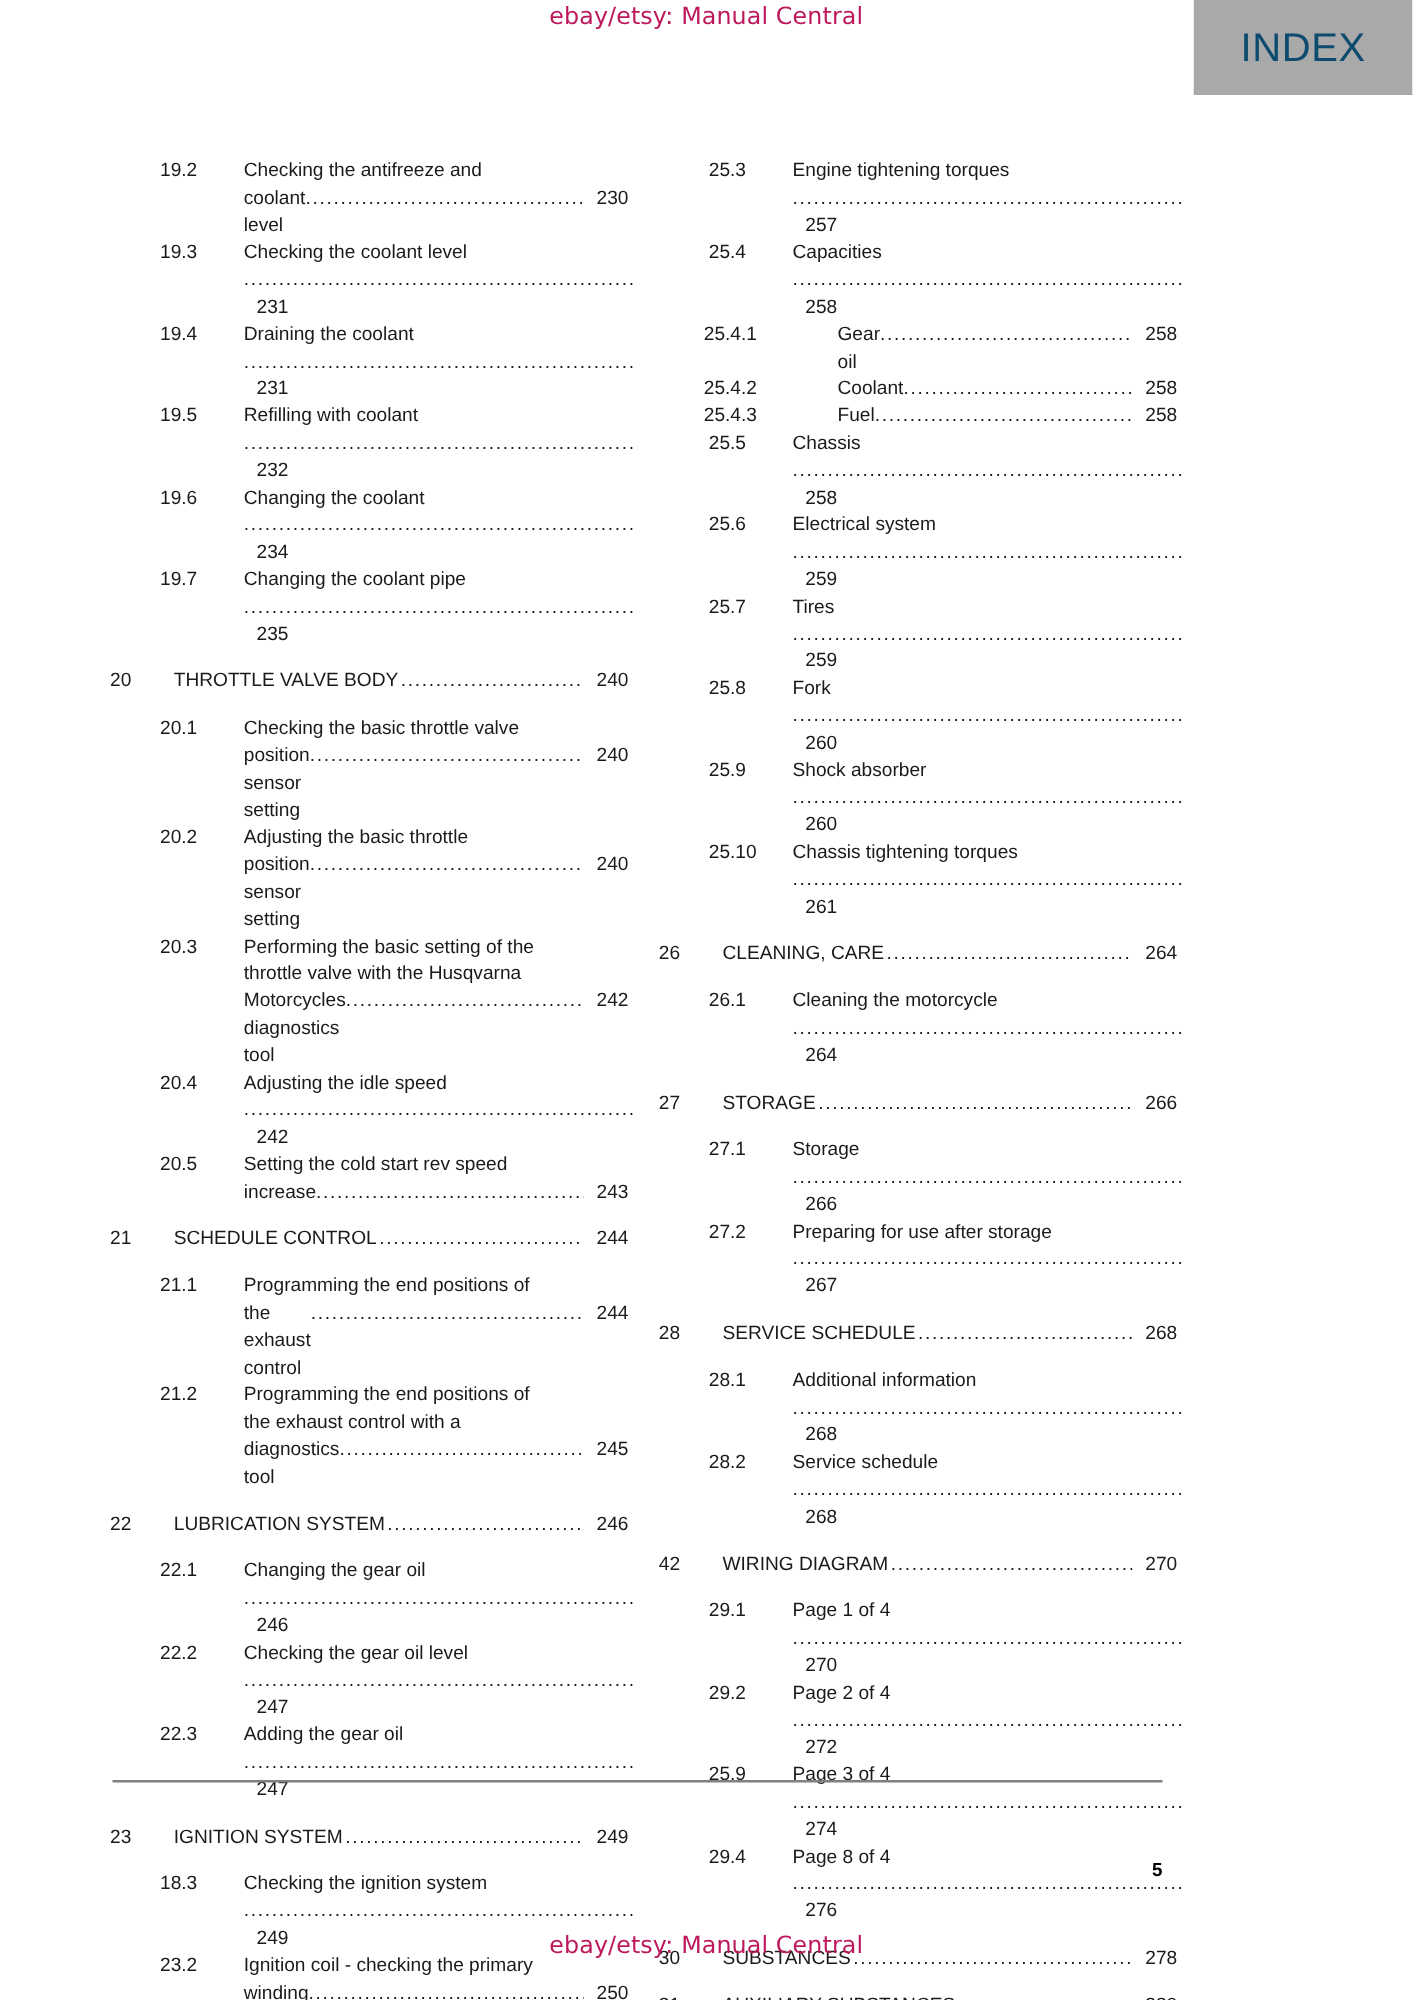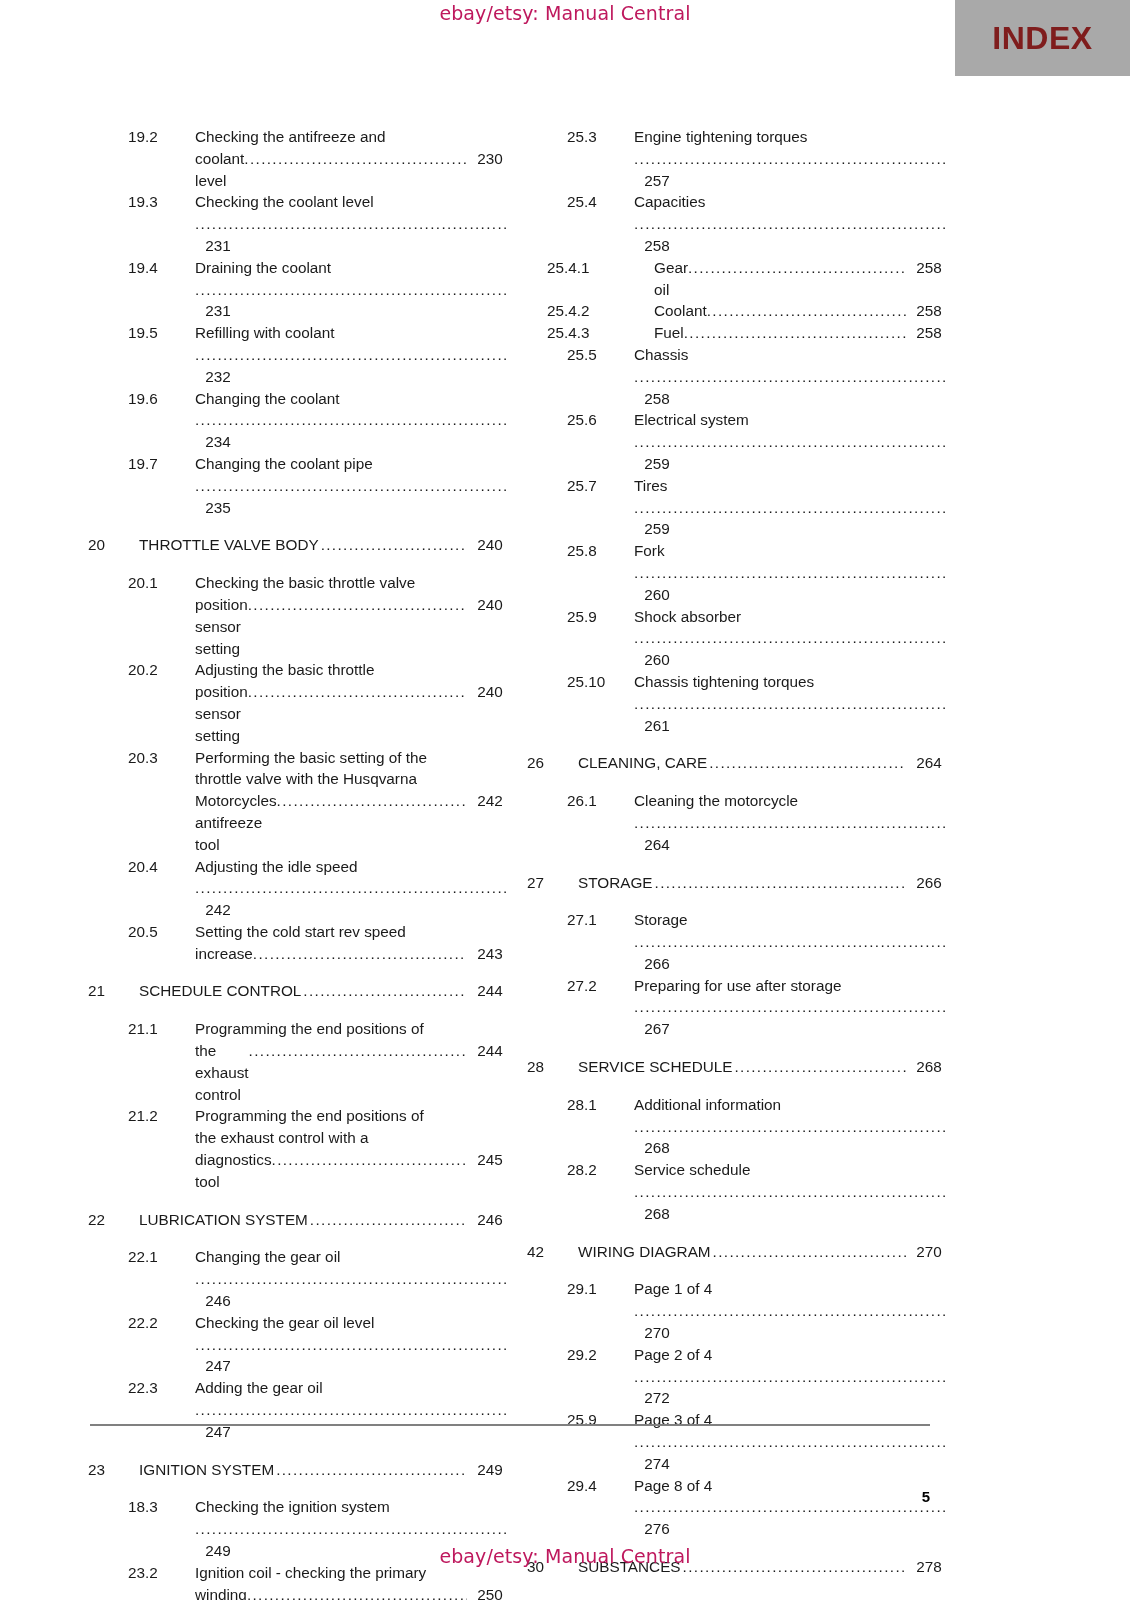--- a/index.html
+++ b/index.html
@@ -37,23 +37,23 @@
     top: 0px;
     width: 175px;
     height: 76px;
     background: #a9a9a9;
     display: flex;
     align-items: center;
     justify-content: center;
   }
   .index-tab-label {
     font-size: 32px;
-    font-weight: bold;
+    font-weight: normal;
     letter-spacing: 0.5px;
-    color: #7f1d1d;
+    color: #0c4a6e;
   }
 
   
   .toc {
     position: absolute;
     top: 126px;
     left: 0;
     width: 1130px;
     height: 1260px;
   }
@@ -111,21 +111,21 @@
   .lvl1 .num   { width: 39px; }
   .lvl1 .title { white-space: nowrap; }
   .lvl1 .dots  { margin-left: 2px; }
 
   
   .lvl2 .num   { width: 55px; margin-left: 40px; }
   .lvl2 .title { }
   .lvl2 .body  { flex-wrap: wrap; }
 
   
-  .lvl3 .num   { width: 75px; margin-left: 20px; }
+  .lvl3 .num   { width: 75px; margin-left: 36px; }
   .lvl3 .title { margin-left: 20px; }
 
   
   .entry.wrap .body {
     display: block;
   }
   .entry.wrap .linewrap {
     display: block;
   }
   .entry.wrap .lastline {
@@ -245,21 +245,21 @@
             <span class="page">240</span>
           </span>
         </span>
       </div>
       <div class="entry lvl2 wrap">
         <span class="num">20.3</span>
         <span class="body">
           <span class="linewrap">Performing the basic setting of the</span>
           <span class="linewrap">throttle valve with the Husqvarna</span>
           <span class="lastline">
-            <span class="title">Motorcycles antifreeze tool</span>
+            <span class="title">Motorcycles diagnostics tool</span>
             <span class="dots">........................................................................................................................................................................................................</span>
             <span class="page">242</span>
           </span>
         </span>
       </div>
       <div class="entry lvl2">
         <span class="num">20.4</span>
         <span class="body">
           <span class="title">Adjusting the idle speed</span>
           <span class="dots">........................................................................................................................................................................................................</span>

